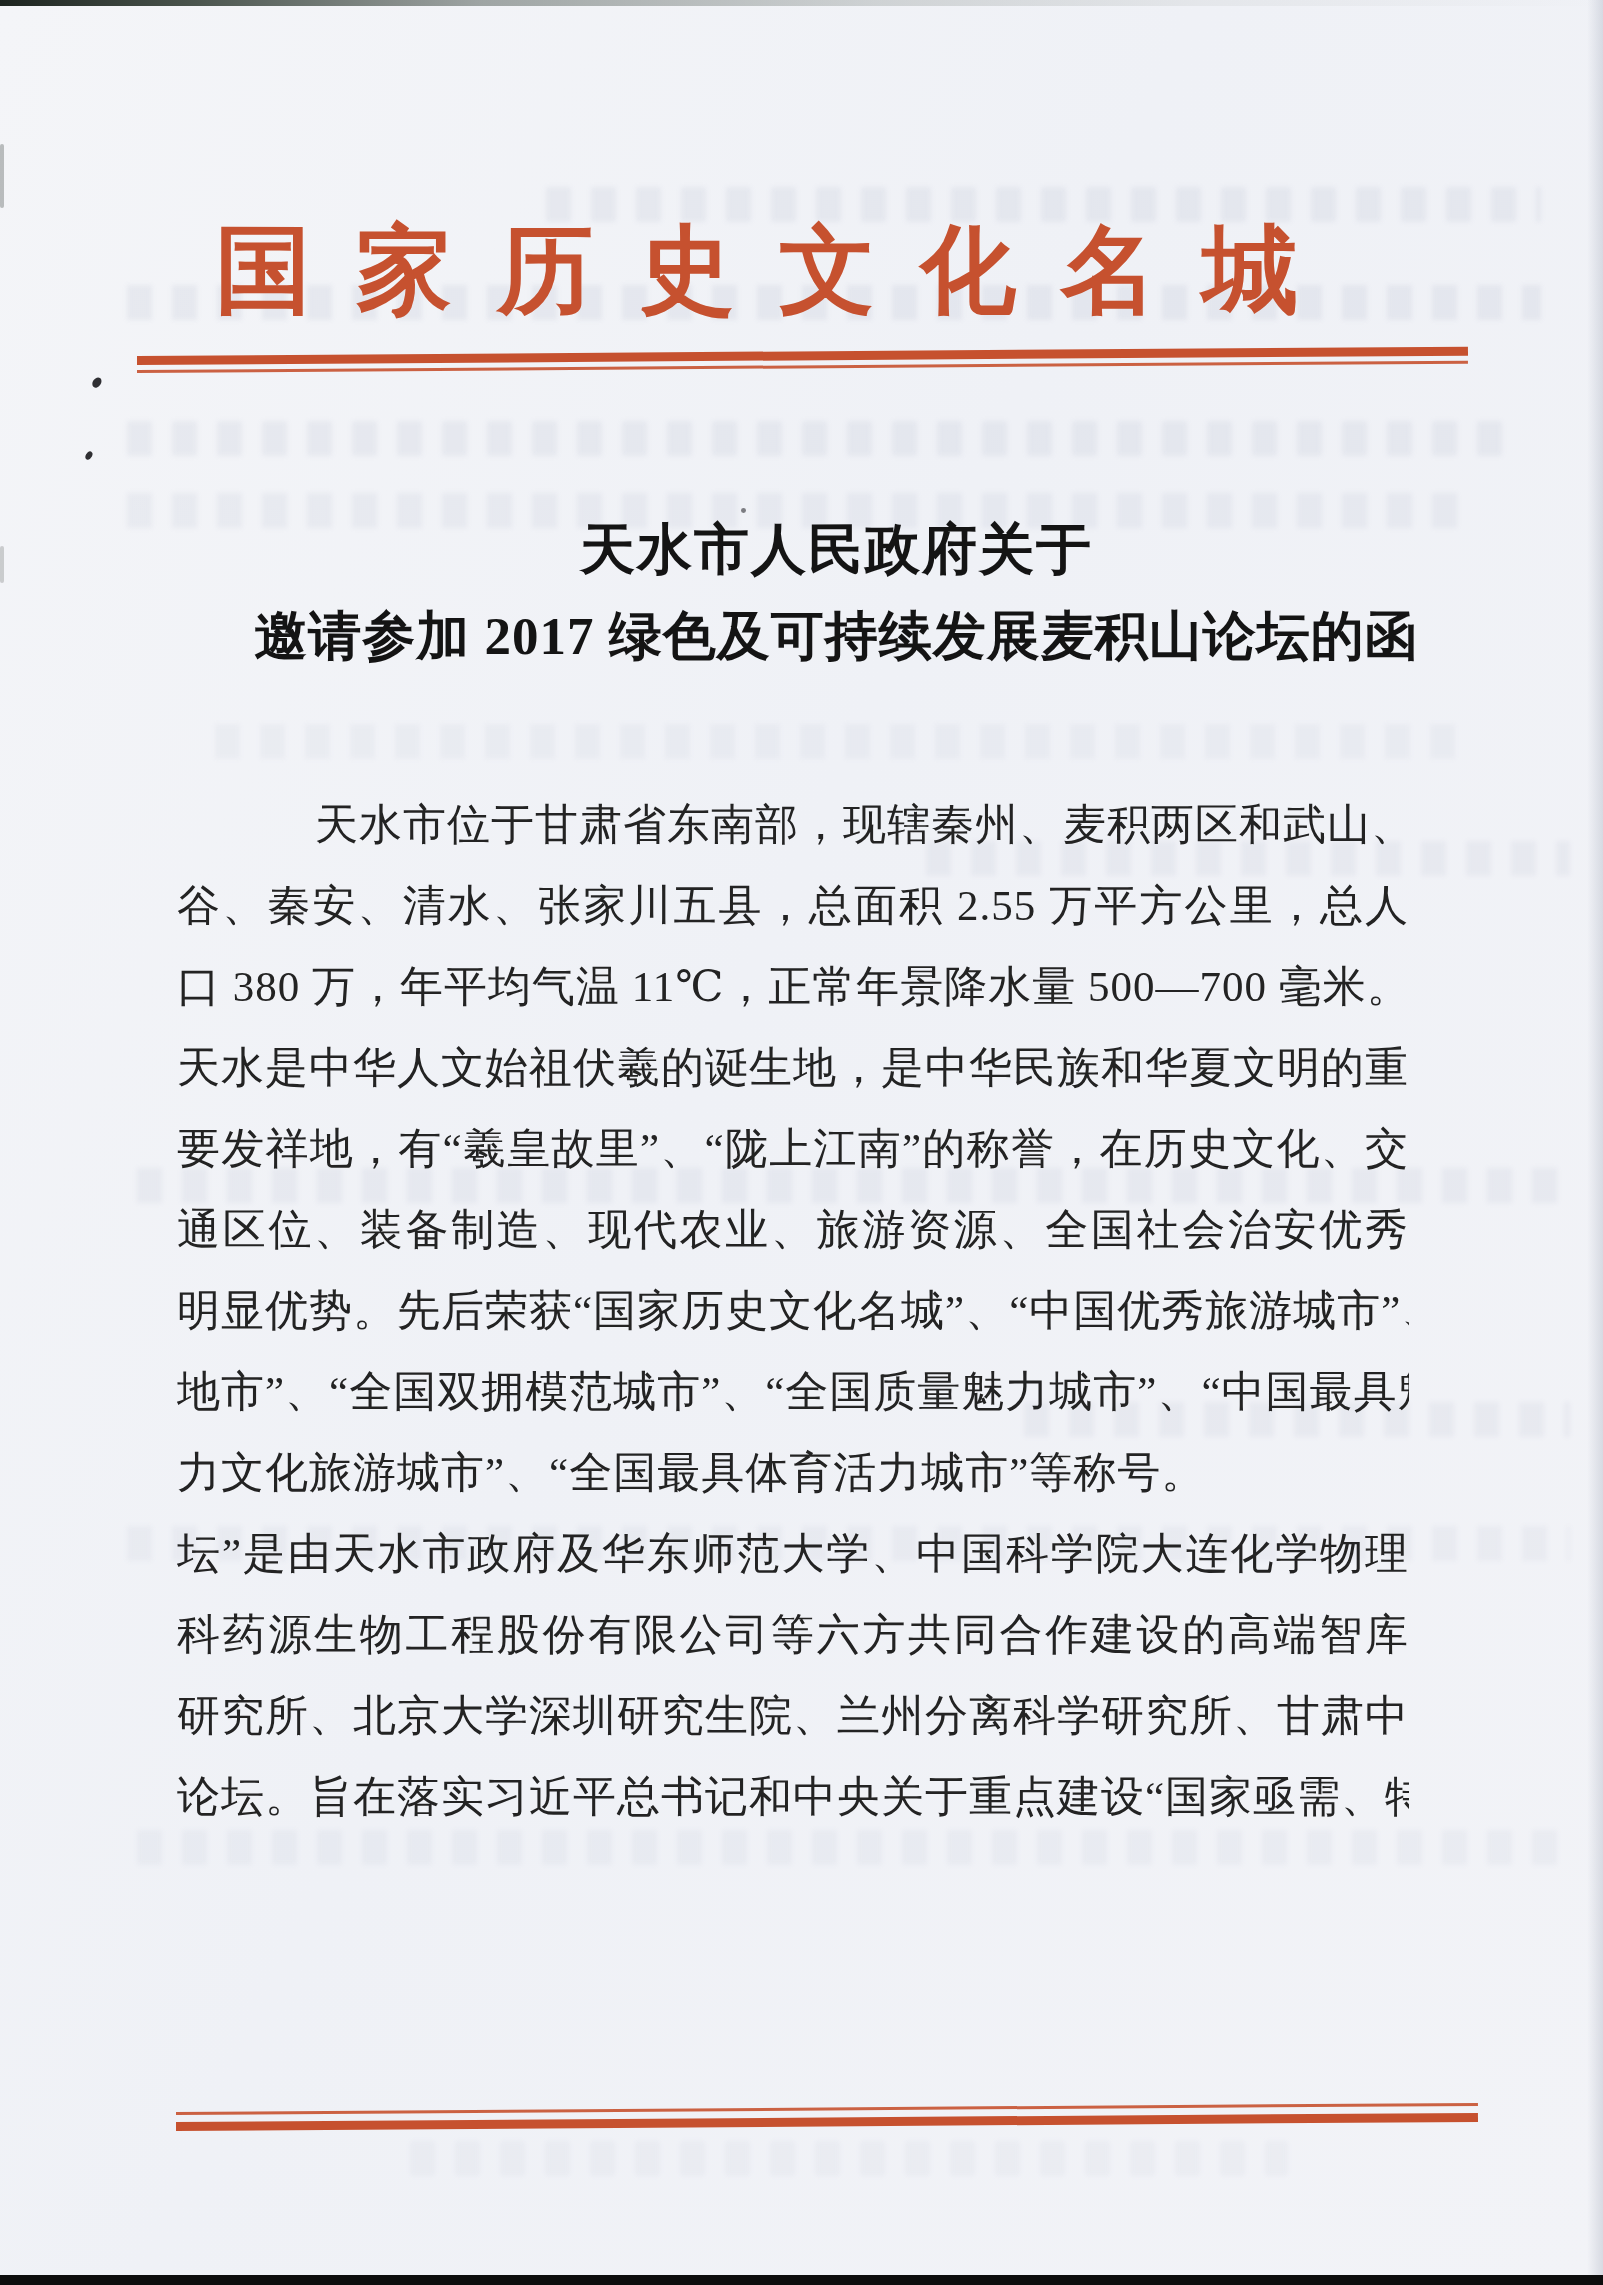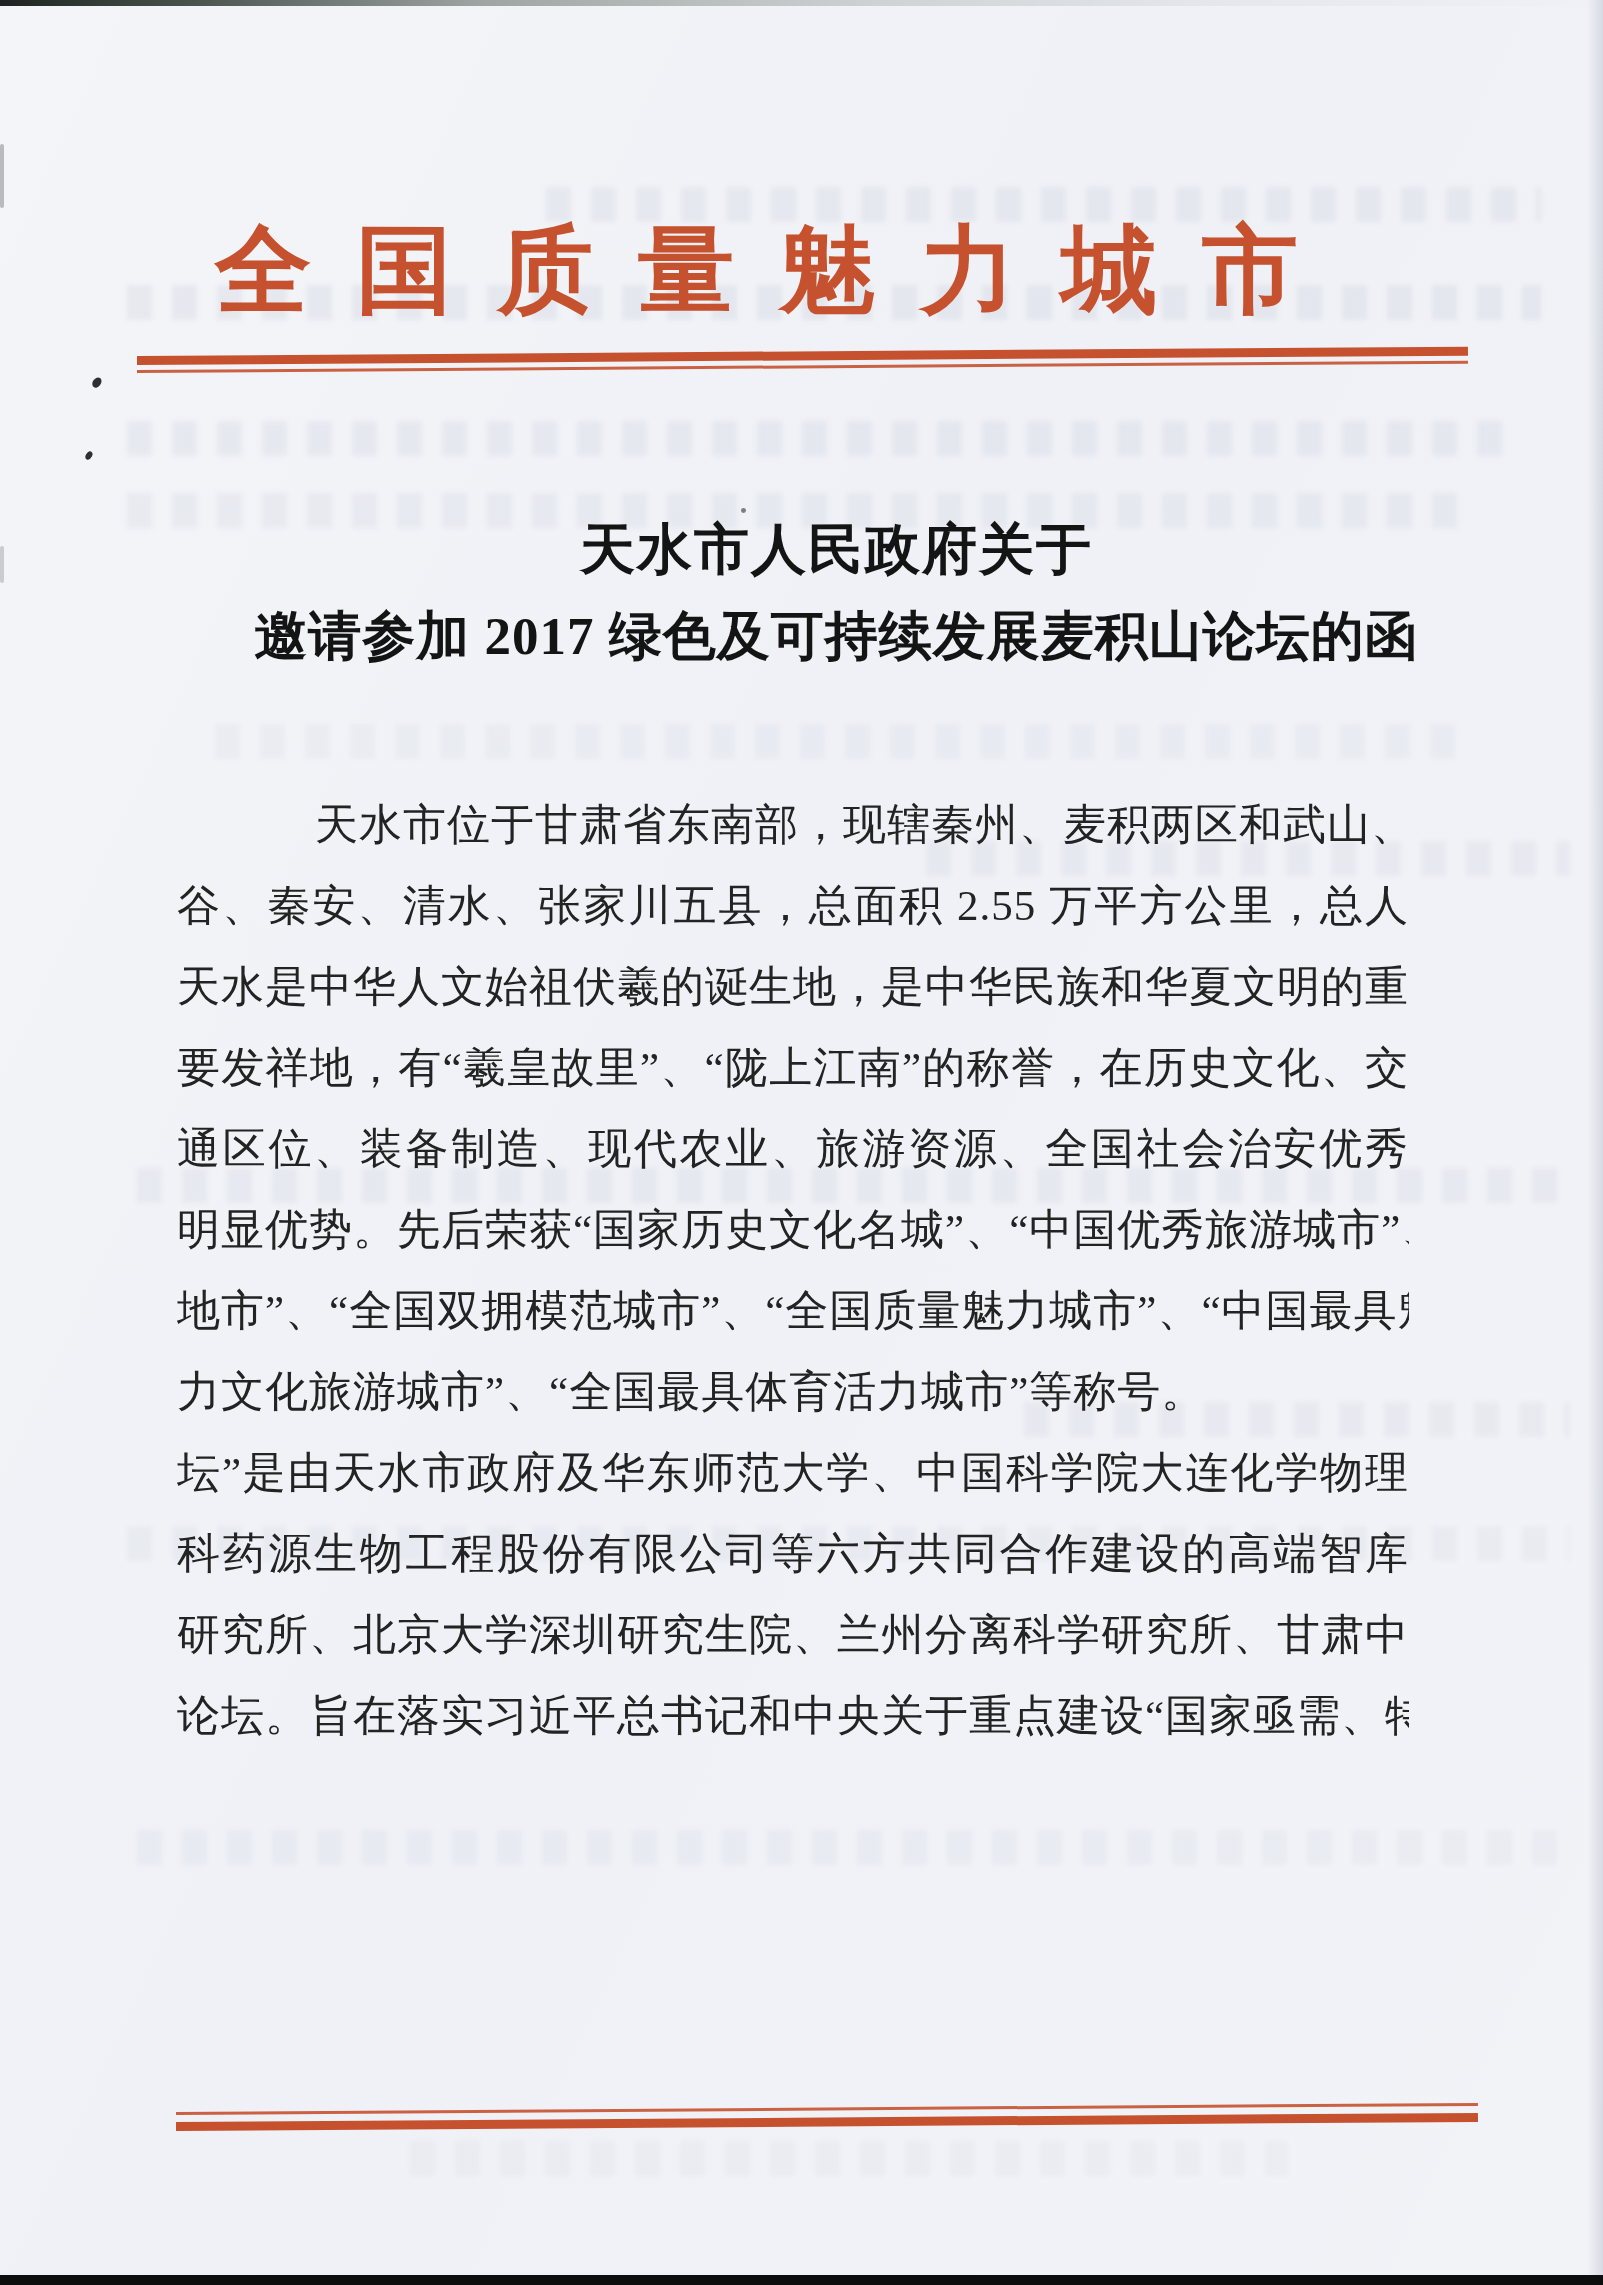--- a/index.html
+++ b/index.html
@@ -77,32 +77,33 @@
 
   <div class="top-edge"></div>
   <div class="left-edge-mark" style="top:144px;height:64px;opacity:.5;"></div>
   <div class="left-edge-mark" style="top:546px;height:37px;opacity:.35;"></div>
   <div class="speck" style="left:93px;top:377px;width:7.8px;height:10.7px;transform:rotate(35deg);"></div>
   <div class="speck" style="left:86px;top:451px;width:5.9px;height:8.8px;transform:rotate(30deg);"></div>
   <div class="speck" style="left:741px;top:508px;width:4.9px;height:4.9px;opacity:.6;"></div>
   <div class="right-shade"></div>
   <div class="bottom-band"></div>
 
-  <div class="letterhead">全国质量魅力城市</div>
+  <div class="letterhead">国家历史文化名城</div>
   <div class="rule rule-top-thick"></div>
   <div class="rule rule-top-thin"></div>
 
   <div class="doc-titles">
     <div class="doc-title-1">天水市人民政府关于</div>
     <div class="doc-title-2">邀请参加 2017 绿色及可持续发展麦积山论坛的函</div>
   </div>
 
   <div class="body-text">
     <div class="ln ind1">天水市位于甘肃省东南部，现辖秦州、麦积两区和武山、甘</div>
     <div class="ln">谷、秦安、清水、张家川五县，总面积 2.55 万平方公里，总人</div>
+    <div class="ln">口 380 万，年平均气温 11℃，正常年景降水量 500—700 毫米。</div>
     <div class="ln">天水是中华人文始祖伏羲的诞生地，是中华民族和华夏文明的重</div>
     <div class="ln">要发祥地，有“羲皇故里”、“陇上江南”的称誉，在历史文化、交</div>
     <div class="ln">通区位、装备制造、现代农业、旅游资源、全国社会治安优秀</div>
     <div class="ln">明显优势。先后荣获“国家历史文化名城”、“中国优秀旅游城市”、</div>
     <div class="ln">地市”、“全国双拥模范城市”、“全国质量魅力城市”、“中国最具魅</div>
     <div class="ln short">力文化旅游城市”、“全国最具体育活力城市”等称号。</div>
     <div class="ln">坛”是由天水市政府及华东师范大学、中国科学院大连化学物理</div>
     <div class="ln">科药源生物工程股份有限公司等六方共同合作建设的高端智库</div>
     <div class="ln">研究所、北京大学深圳研究生院、兰州分离科学研究所、甘肃中</div>
     <div class="ln">论坛。旨在落实习近平总书记和中央关于重点建设“国家亟需、特</div>

